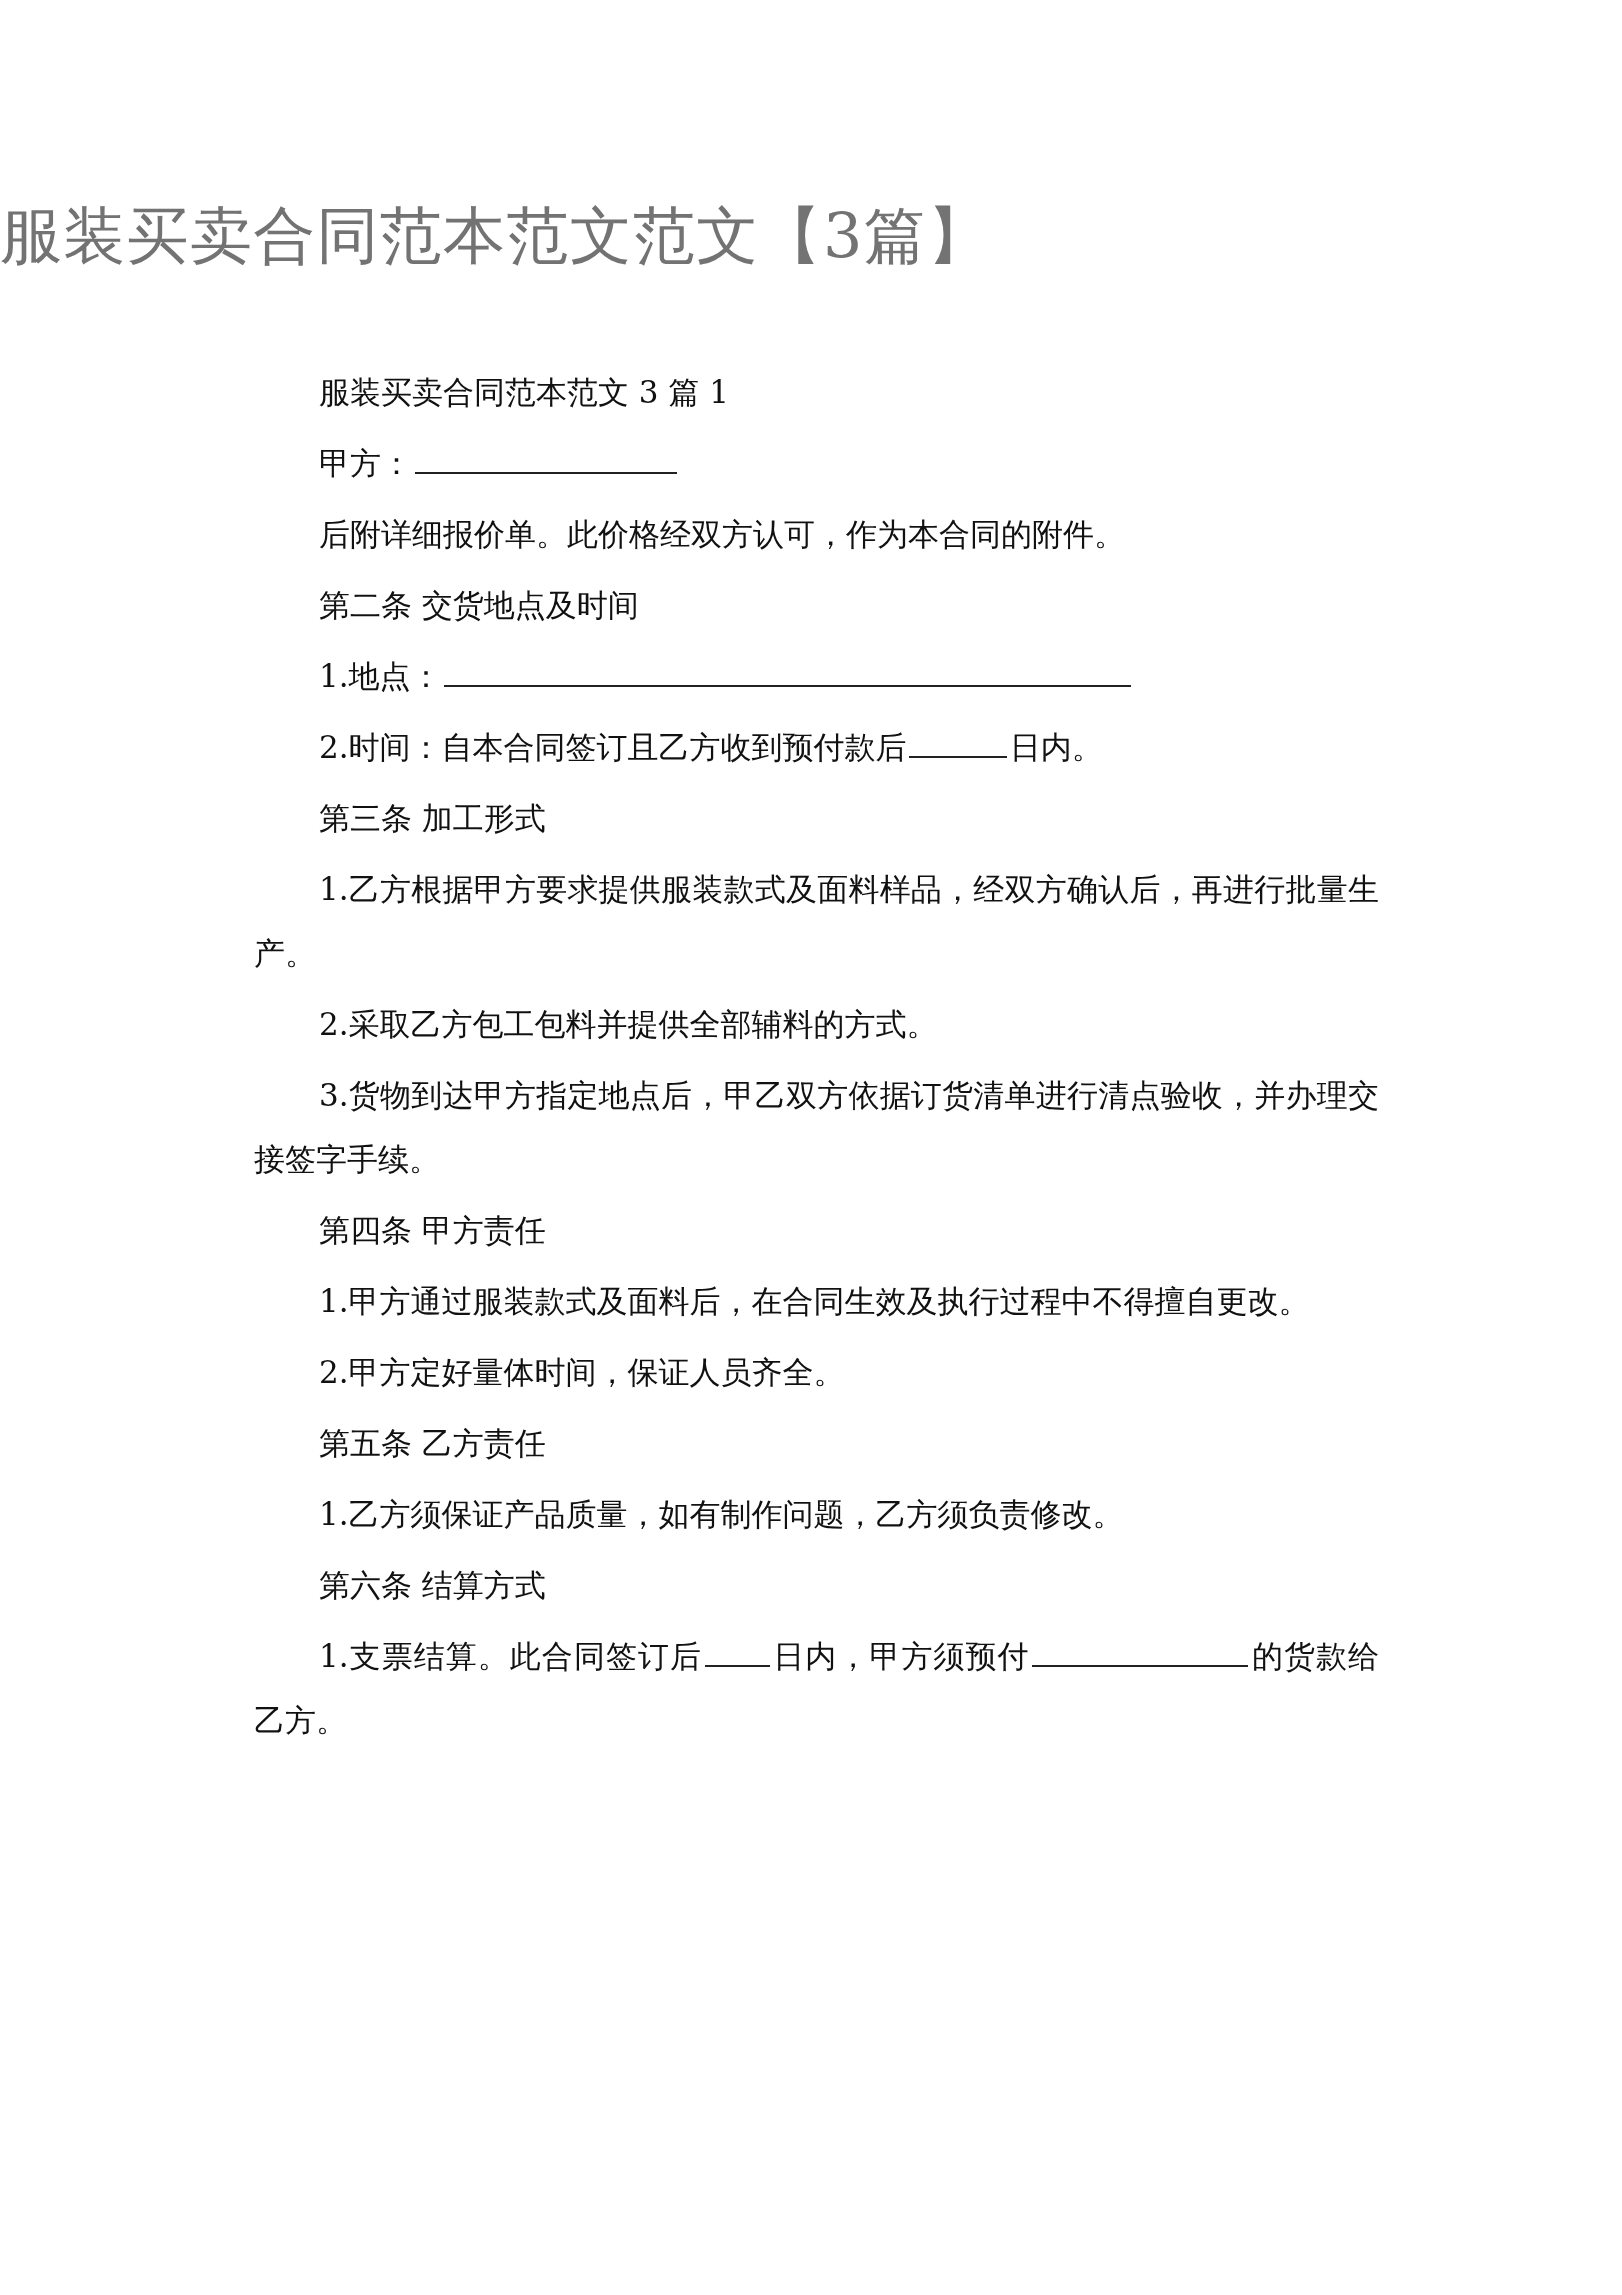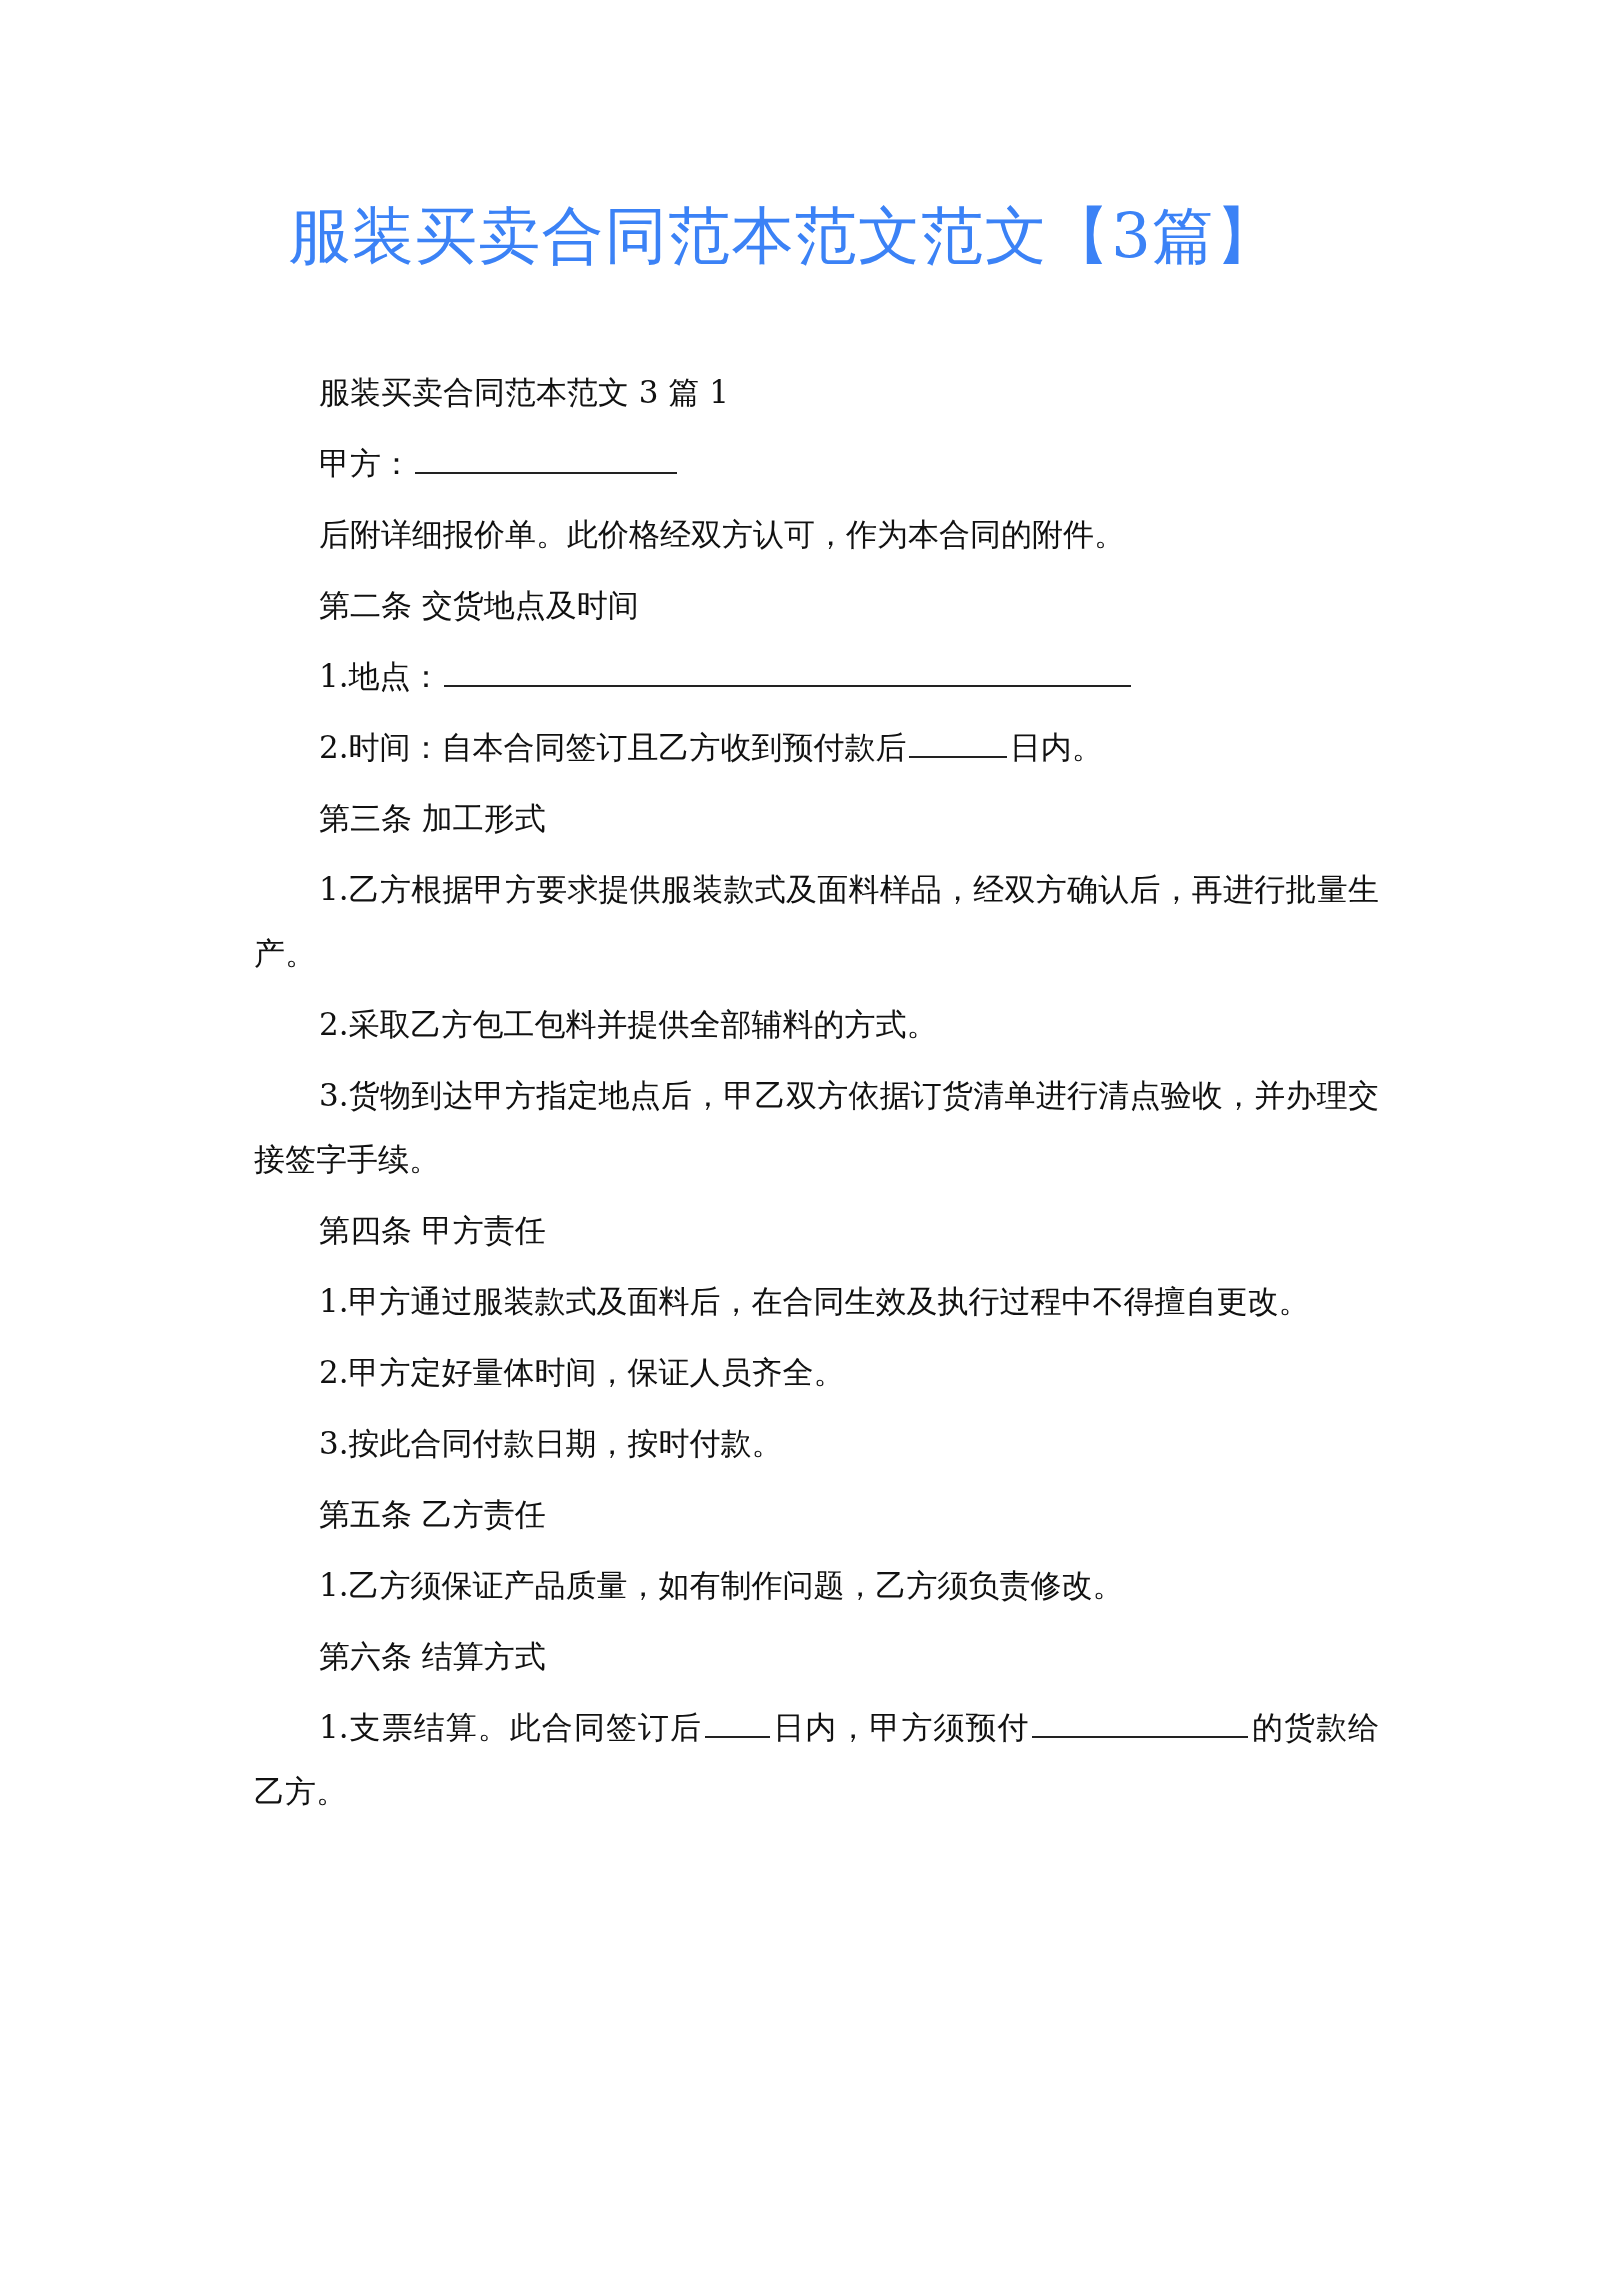--- a/index.html
+++ b/index.html
@@ -21,25 +21,25 @@
       top: 0;
       width: 1623px;
       height: 2295px;
       background: #ffffff;
     }
     .title {
       position: absolute;
       left: 0;
       top: 196px;
       width: 1567px;
-      text-align: center;
+      text-align: left;
       font-size: 62px;
       line-height: 79px;
       letter-spacing: 1.3px;
-      color: #3b82f6;
+      color: #737373;
     }
     .body {
       position: absolute;
       left: 247px;
       top: 353px;
       width: 1139px;
       font-size: 31px;
       line-height: 64px;
       color: #111;
     }
@@ -90,21 +90,20 @@
     <p class="p"><span>2.时间：自本合同签订且乙方收到预付款后</span><span class="blank w-days"></span><span>日内。</span></p>
 
     <p class="p">第三条 加工形式</p>
     <p class="p">1.乙方根据甲方要求提供服装款式及面料样品，经双方确认后，再进行批量生产。</p>
     <p class="p">2.采取乙方包工包料并提供全部辅料的方式。</p>
     <p class="p">3.货物到达甲方指定地点后，甲乙双方依据订货清单进行清点验收，并办理交接签字手续。</p>
 
     <p class="p">第四条 甲方责任</p>
     <p class="p">1.甲方通过服装款式及面料后，在合同生效及执行过程中不得擅自更改。</p>
     <p class="p">2.甲方定好量体时间，保证人员齐全。</p>
-    <p class="p">3.按此合同付款日期，按时付款。</p>
 
     <p class="p">第五条 乙方责任</p>
     <p class="p">1.乙方须保证产品质量，如有制作问题，乙方须负责修改。</p>
 
     <p class="p">第六条 结算方式</p>
     <p class="p"><span>1.支票结算。此合同签订后</span><span class="blank w-days2"></span><span>日内，甲方须预付</span><span class="blank w-amount"></span><span>的货款给乙方。</span></p>
 
   </div>
 </div>
 

